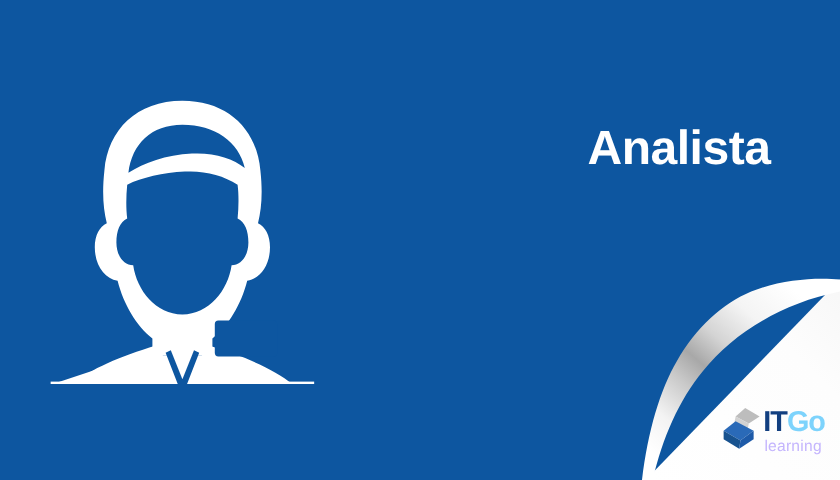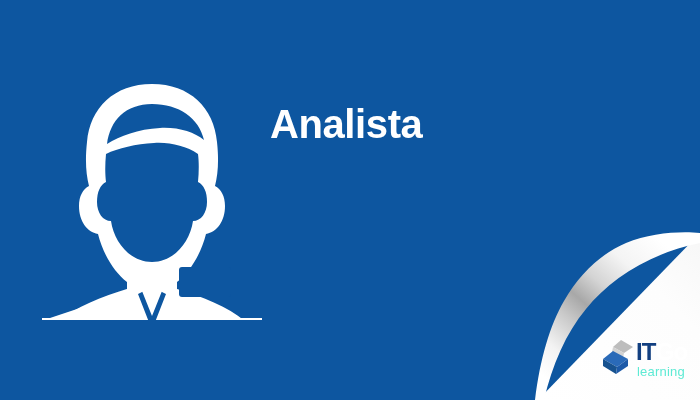--- a/index.html
+++ b/index.html
@@ -24,21 +24,21 @@
     top: 82px;
     width: 220px;
     height: 238px;
   }
   
   #title-text {
     position: absolute;
     left: 270px;
     top: 100px;
     width: 372px;
-    text-align: left;
+    text-align: right;
     color: #ffffff;
     font-size: 40px;
     font-weight: bold;
     letter-spacing: -0.4px;
     line-height: 48px;
     white-space: nowrap;
   }
   #subtitle-text {
     position: absolute;
     left: 262px;
@@ -73,27 +73,27 @@
     position: absolute;
     left: 35px;
     top: 0px;
     font-size: 24px;
     font-weight: bold;
     letter-spacing: -0.8px;
     line-height: 26px;
     white-space: nowrap;
   }
   .logo-it { color: #123f80; margin-top: 24px; }
-  .logo-go { color: #ffffff; }
+  .logo-go { color: #7dd3fc; }
   .logo-sub {
     position: absolute;
     left: 36px;
     top: 25px;
     font-size: 13px;
-    color: #5eead4;
+    color: #c4b5fd;
     letter-spacing: 0.2px;
     line-height: 15px;
     white-space: nowrap;
   }
 </style>
 </head>
 <body>
 
 <div id="banner">
 

